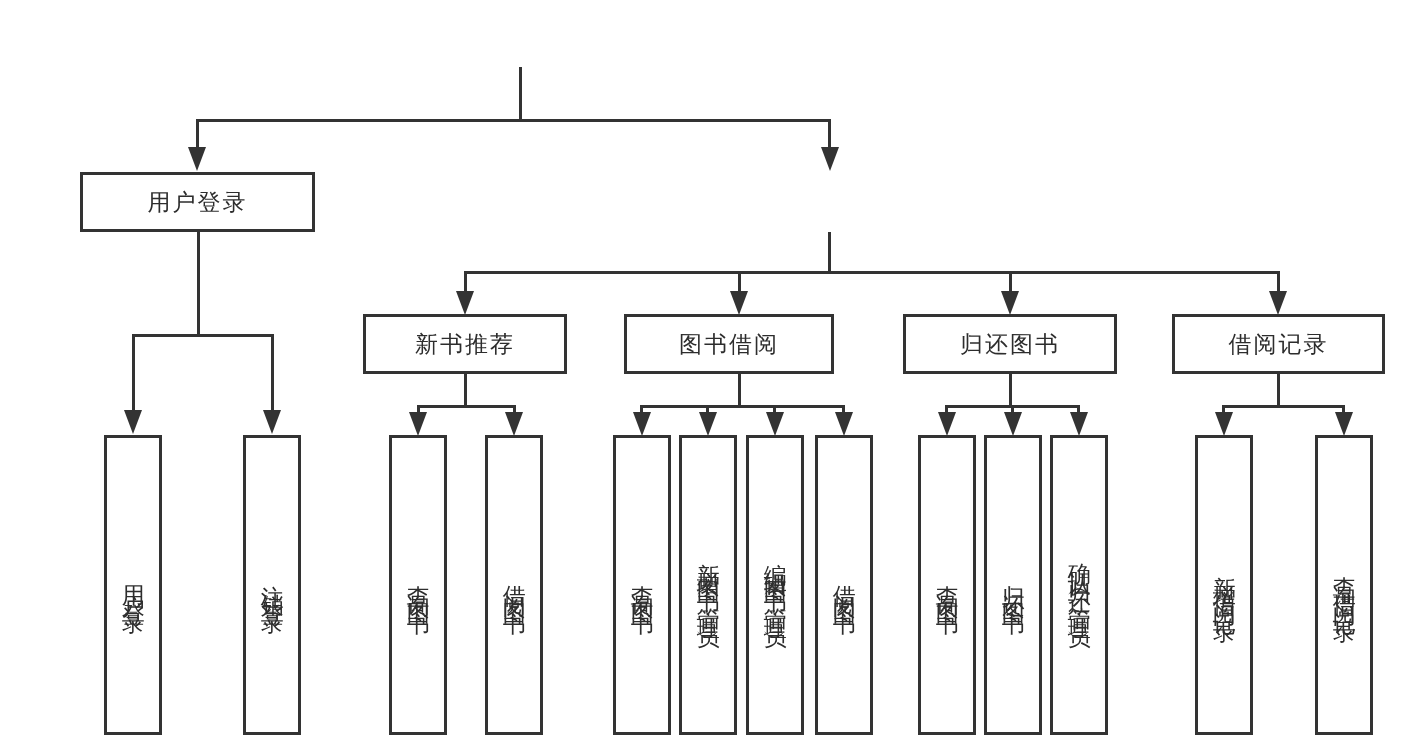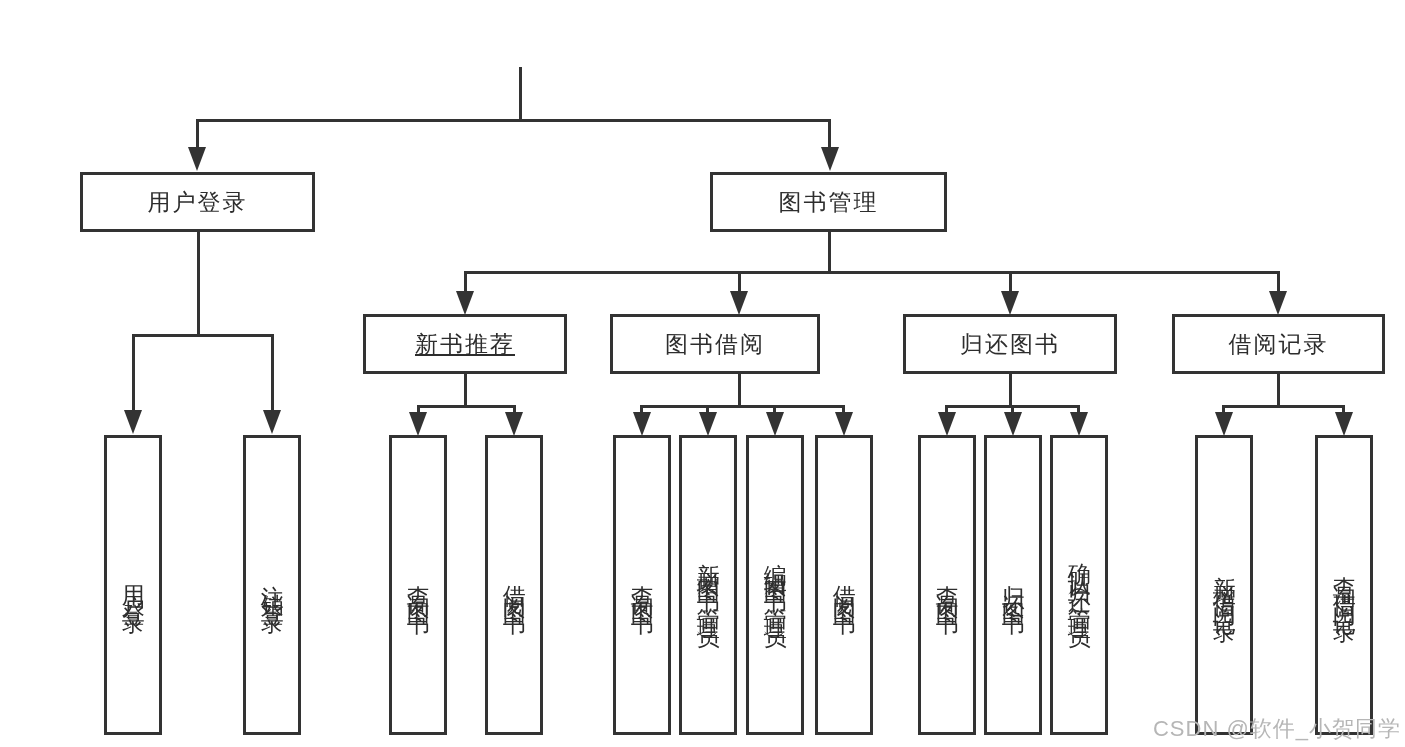--- a/index.html
+++ b/index.html
@@ -77,46 +77,43 @@
   <div class="vline" style="left:519px;top:67px;height:54px;"></div>
   <div class="hline" style="left:197px;top:119px;width:634px;"></div>
   <div class="vline" style="left:196px;top:119px;height:30px;"></div>
   <div class="arrow" style="left:188px;top:147px;"></div>
   <div class="vline" style="left:828px;top:119px;height:30px;"></div>
   <div class="arrow" style="left:821px;top:147px;"></div>
 
   <div class="node" style="left:80px;top:172px;width:235px;height:60px;">
     <span>用户登录</span>
   </div>
-  <div class="node" style="left:710px;top:172px;width:237px;height:60px;">
-    <span>图书管理</span>
-  </div>
 
   <div class="vline" style="left:197px;top:232px;height:104px;"></div>
   <div class="hline" style="left:133px;top:334px;width:140px;"></div>
   <div class="vline" style="left:132px;top:334px;height:78px;"></div>
   <div class="arrow" style="left:124px;top:410px;"></div>
   <div class="vline" style="left:271px;top:334px;height:78px;"></div>
   <div class="arrow" style="left:263px;top:410px;"></div>
 
   <div class="vline" style="left:828px;top:232px;height:41px;"></div>
   <div class="hline" style="left:465px;top:271px;width:814px;"></div>
   <div class="vline" style="left:464px;top:271px;height:22px;"></div>
   <div class="arrow" style="left:456px;top:291px;"></div>
   <div class="vline" style="left:738px;top:271px;height:22px;"></div>
   <div class="arrow" style="left:730px;top:291px;"></div>
   <div class="vline" style="left:1009px;top:271px;height:22px;"></div>
   <div class="arrow" style="left:1001px;top:291px;"></div>
   <div class="vline" style="left:1277px;top:271px;height:22px;"></div>
   <div class="arrow" style="left:1269px;top:291px;"></div>
 
-  <div class="node" style="left:363px;top:314px;width:204px;height:60px;text-decoration:underline;">
+  <div class="node" style="left:363px;top:314px;width:204px;height:60px;">
     <span>新书推荐</span>
   </div>
-  <div class="node" style="left:610px;top:314px;width:210px;height:60px;">
+  <div class="node" style="left:624px;top:314px;width:210px;height:60px;">
     <span>图书借阅</span>
   </div>
   <div class="node" style="left:903px;top:314px;width:214px;height:60px;">
     <span>归还图书</span>
   </div>
   <div class="node" style="left:1172px;top:314px;width:213px;height:60px;">
     <span>借阅记录</span>
   </div>
 
   <div class="vline" style="left:464px;top:374px;height:33px;"></div>
@@ -190,15 +187,14 @@
     <span>确认归还（管理员）</span>
   </div>
 
   <div class="vnode" style="left:1195px;">
     <span>新增借阅记录</span>
   </div>
   <div class="vnode" style="left:1315px;">
     <span>查询借阅记录</span>
   </div>
 
-  <div class="watermark">CSDN @软件_小贺同学</div>
 
 </div>
 
 </body></html>

